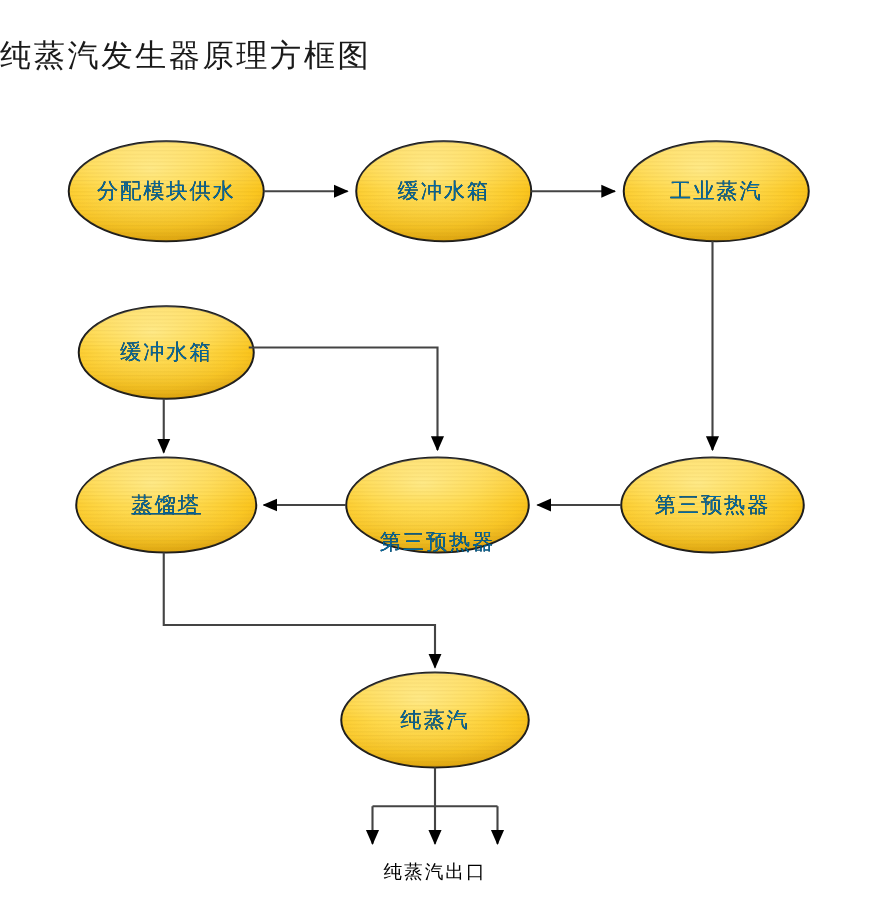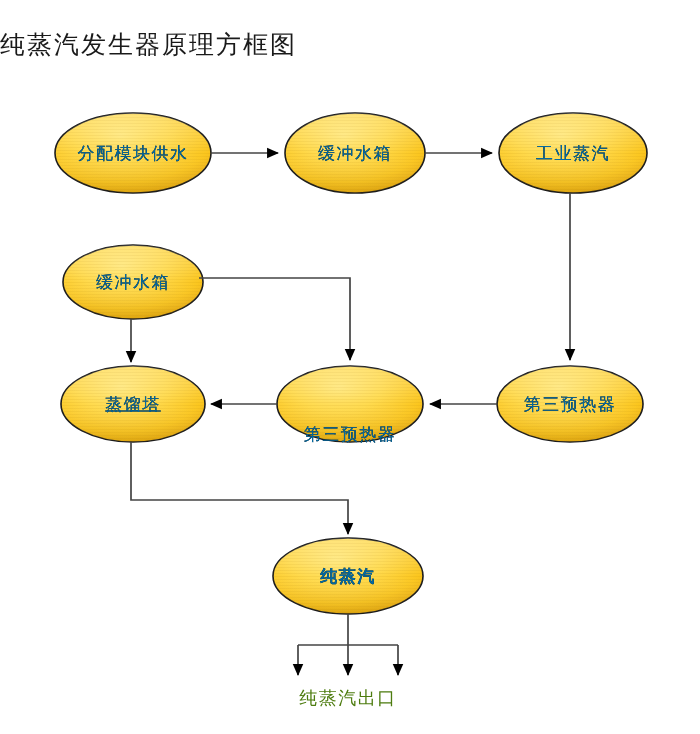--- a/index.html
+++ b/index.html
@@ -47,22 +47,22 @@
     font-family: "DejaVu Serif", "Liberation Serif", serif;
     white-space: nowrap;
     transform: translate(-50%, -50%);
     pointer-events: none;
     text-shadow: 0 0 0 #000;
   }
 
   .free-label {
     position: absolute;
     text-align: left;
-    color: #4d7c0f;
-    font-size: 18px;
+    color: #000000;
+    font-size: 15px;
     letter-spacing: 1.5px;
     font-family: "DejaVu Serif", "Liberation Serif", serif;
     white-space: nowrap;
     transform: translate(-50%, -50%);
   }
 
   .node-hit {
     position: absolute;
     transform: translate(-50%, -50%);
     border-radius: 50%;
@@ -156,21 +156,21 @@
 
 <div class="diagram-title">纯蒸汽发生器原理方框图</div>
 
 <div class="node-label" style="left:133px; top:153px;">分配模块供水</div>
 <div class="node-label" style="left:355px; top:153px;">缓冲水箱</div>
 <div class="node-label" style="left:573px; top:153px;">工业蒸汽</div>
 <div class="node-label" style="left:133px; top:282px;">缓冲水箱</div>
 <div class="node-label" style="left:133px; top:404px;text-decoration:underline;">蒸馏塔</div>
 <div class="node-label" style="left:350px; top:404px;margin-top:30px;">第三预热器</div>
 <div class="node-label" style="left:570px; top:404px;">第三预热器</div>
-<div class="node-label" style="left:348px; top:576px;font-weight:bold;">纯蒸汽</div>
+<div class="node-label" style="left:348px; top:576px;">纯蒸汽</div>
 
 <div class="free-label" style="left:348px; top:698px;">纯蒸汽出口</div>
 
 <div class="node-hit" style="left:133px; top:153px; width:156px; height:80px;"></div>
 <div class="node-hit" style="left:355px; top:153px; width:140px; height:80px;"></div>
 <div class="node-hit" style="left:573px; top:153px; width:148px; height:80px;"></div>
 <div class="node-hit" style="left:133px; top:282px; width:140px; height:74px;"></div>
 <div class="node-hit" style="left:133px; top:404px; width:144px; height:76px;"></div>
 <div class="node-hit" style="left:350px; top:404px; width:146px; height:76px;"></div>
 <div class="node-hit" style="left:570px; top:404px; width:146px; height:76px;"></div>

